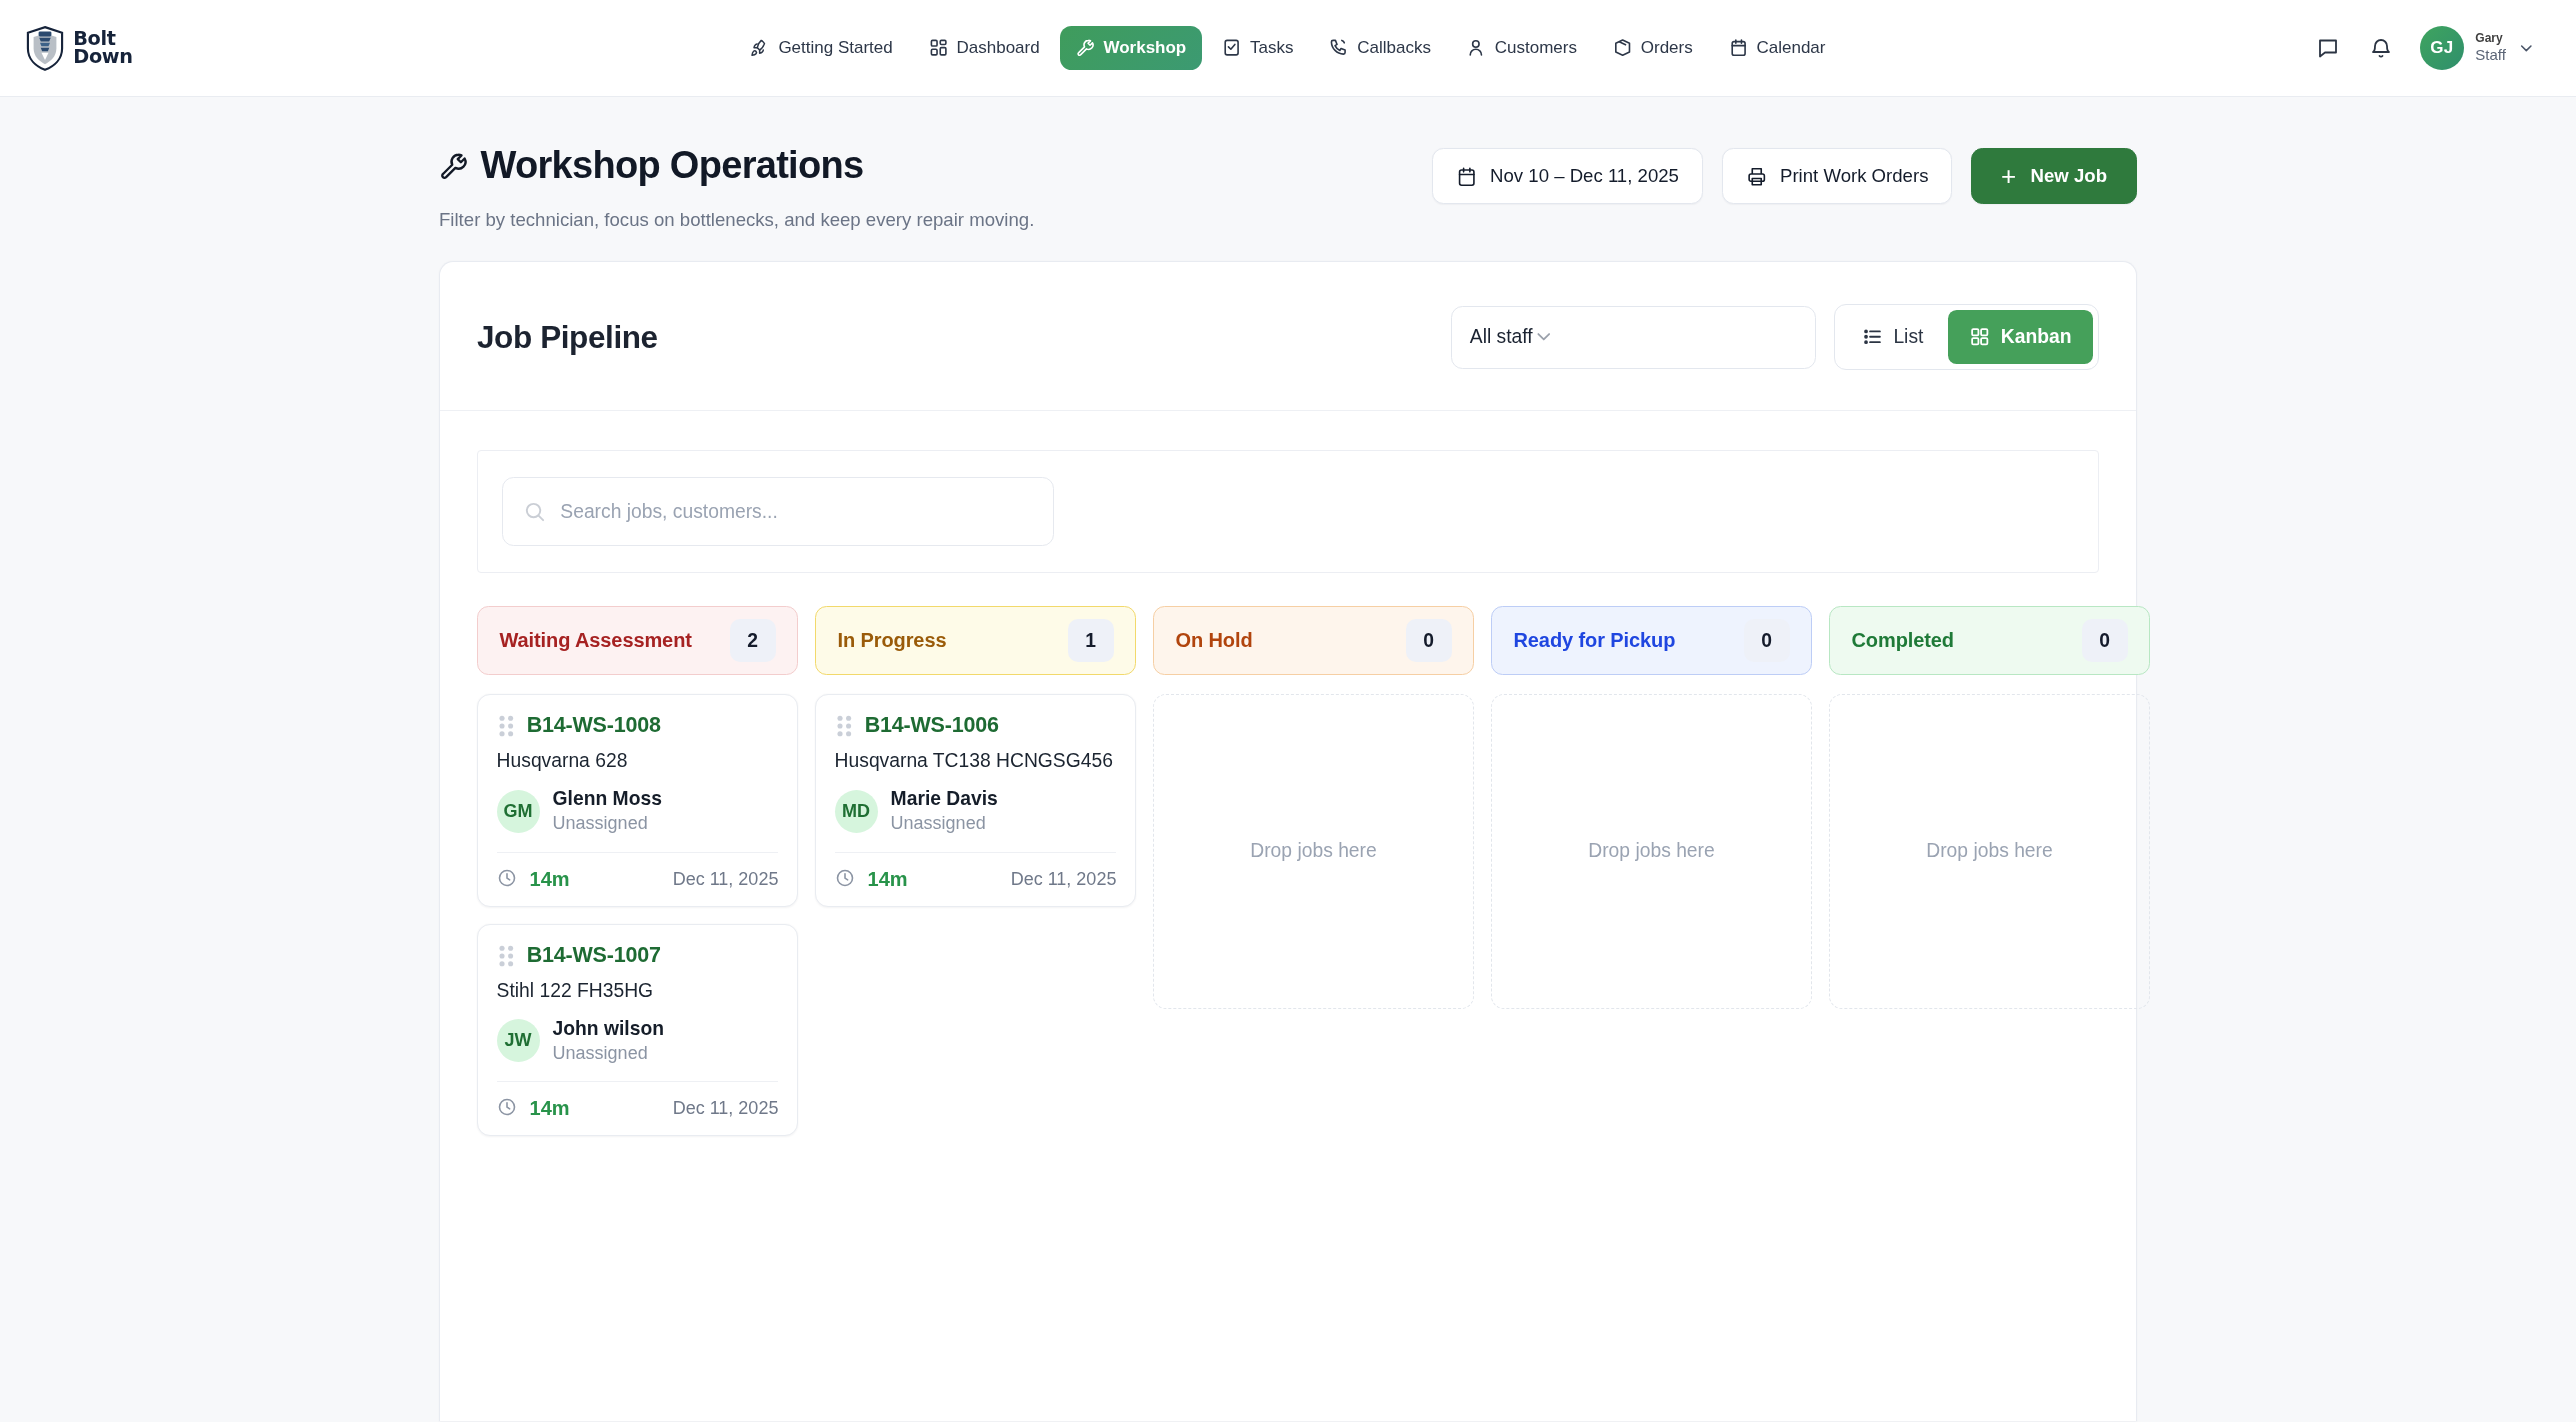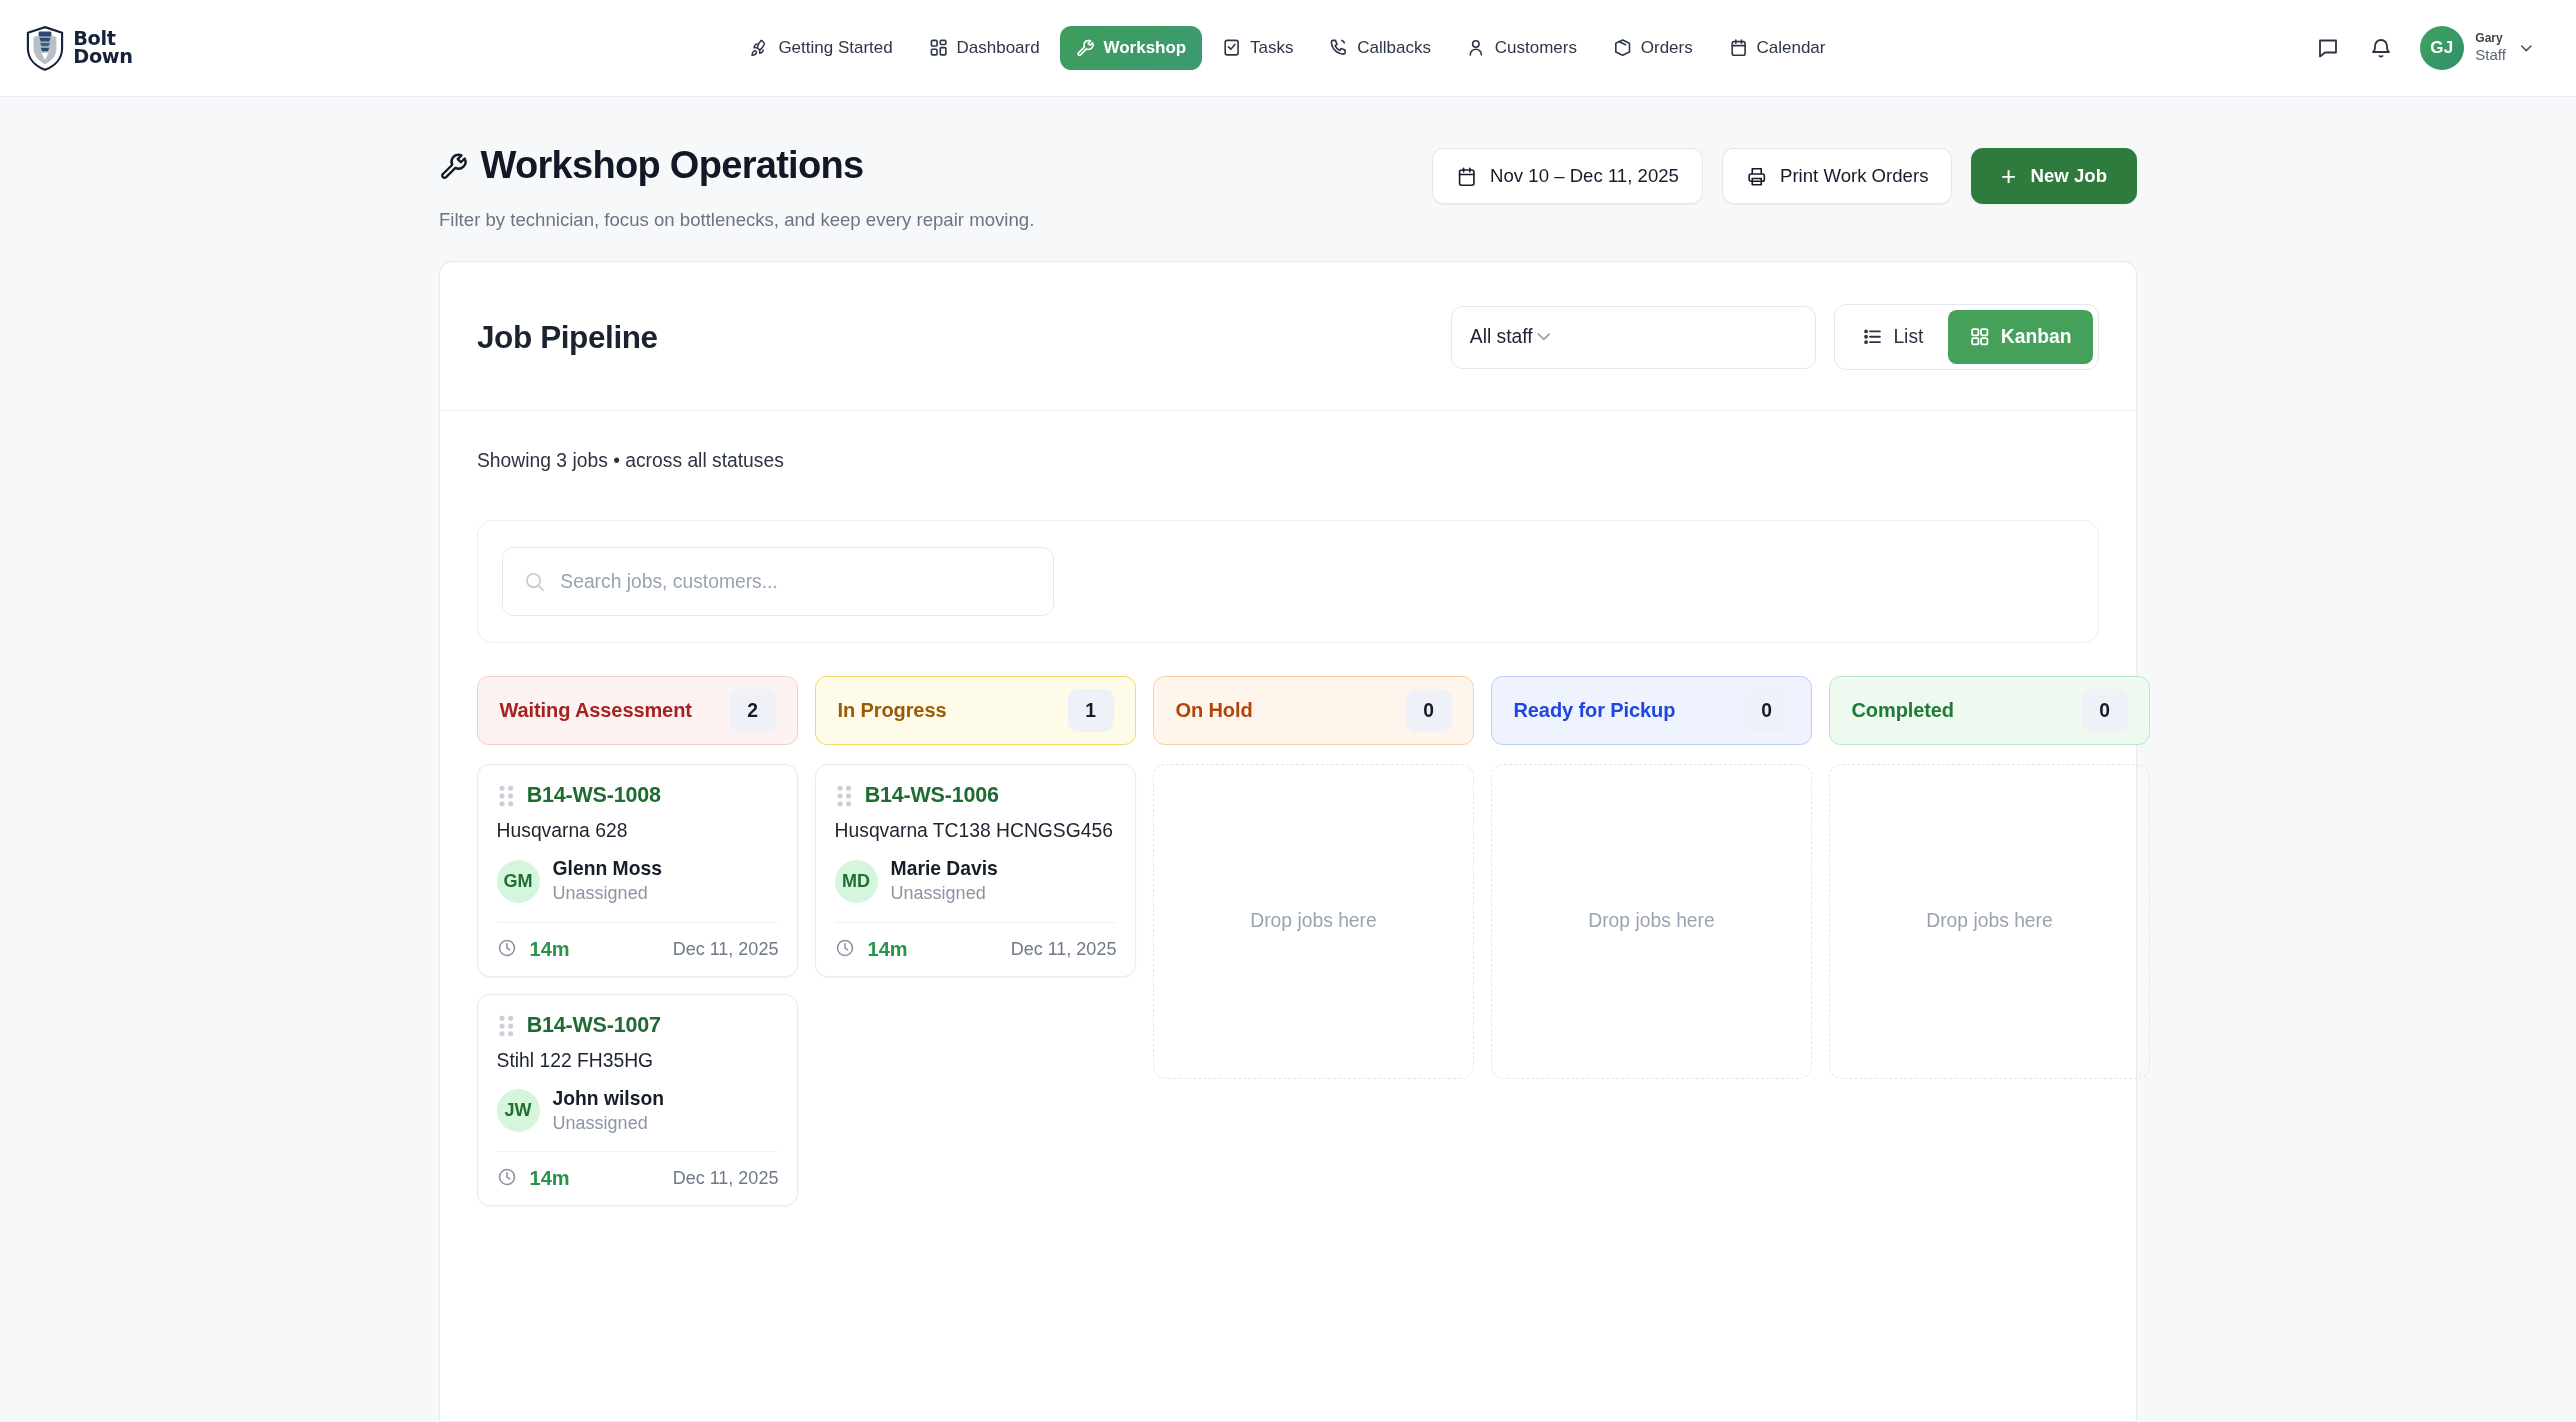--- a/index.html
+++ b/index.html
@@ -121,22 +121,22 @@
     height:54px;padding:0 21.5px;border-radius:8.6px;
     font-size:19.3px;color:#2b3443;cursor:pointer;background:transparent;
   }
   .toggle-btn svg{width:21.5px;height:21.5px;display:block;}
   .toggle-btn.active{background:#45a05a;color:#fff;font-weight:600;}
 
   .panel-body{padding:39px 37px 0 37px;}
   .showing{font-size:19.3px;color:#2c3442;margin-bottom:31.5px;}
 
   .search-wrap{
-    border:0.7px solid #eceef3;border-radius:15px;
-    padding:26px 24px;margin-bottom:33px;margin-top:48px;
+    border:0.7px solid #eceef3;border-radius:4px;
+    padding:26px 24px;margin-bottom:33px;
   }
   .search-box{
     width:552px;height:69px;border:0.7px solid #e6e9ef;border-radius:11.5px;
     display:flex;align-items:center;gap:14.3px;padding:0 20px;background:#fff;
     cursor:text;
   }
   .search-box svg{width:23px;height:23px;display:block;opacity:.45;}
   .search-ph{font-size:19.3px;color:#9aa3b2;}
 
   
@@ -414,21 +414,20 @@
                     <rect x="13.5" y="13.5" width="7" height="7" rx="1.3"></rect>
                 </svg>
               </span>
               <span>Kanban</span>
             </div>
           </div>
         </div>
       </div>
 
       <div class="panel-body">
-        <div class="showing">Showing 3 jobs • across all statuses</div>
 
         <div class="search-wrap">
           <div class="search-box">
             <span>
               <svg viewBox="0 0 24 24" fill="none" stroke="#8b94a3" stroke-width="2" stroke-linecap="round">
                 <circle cx="11" cy="11" r="7"></circle>
                   <path d="M16.5 16.5L21 21"></path>
               </svg>
             </span>
             <span class="search-ph">Search jobs, customers...</span>

